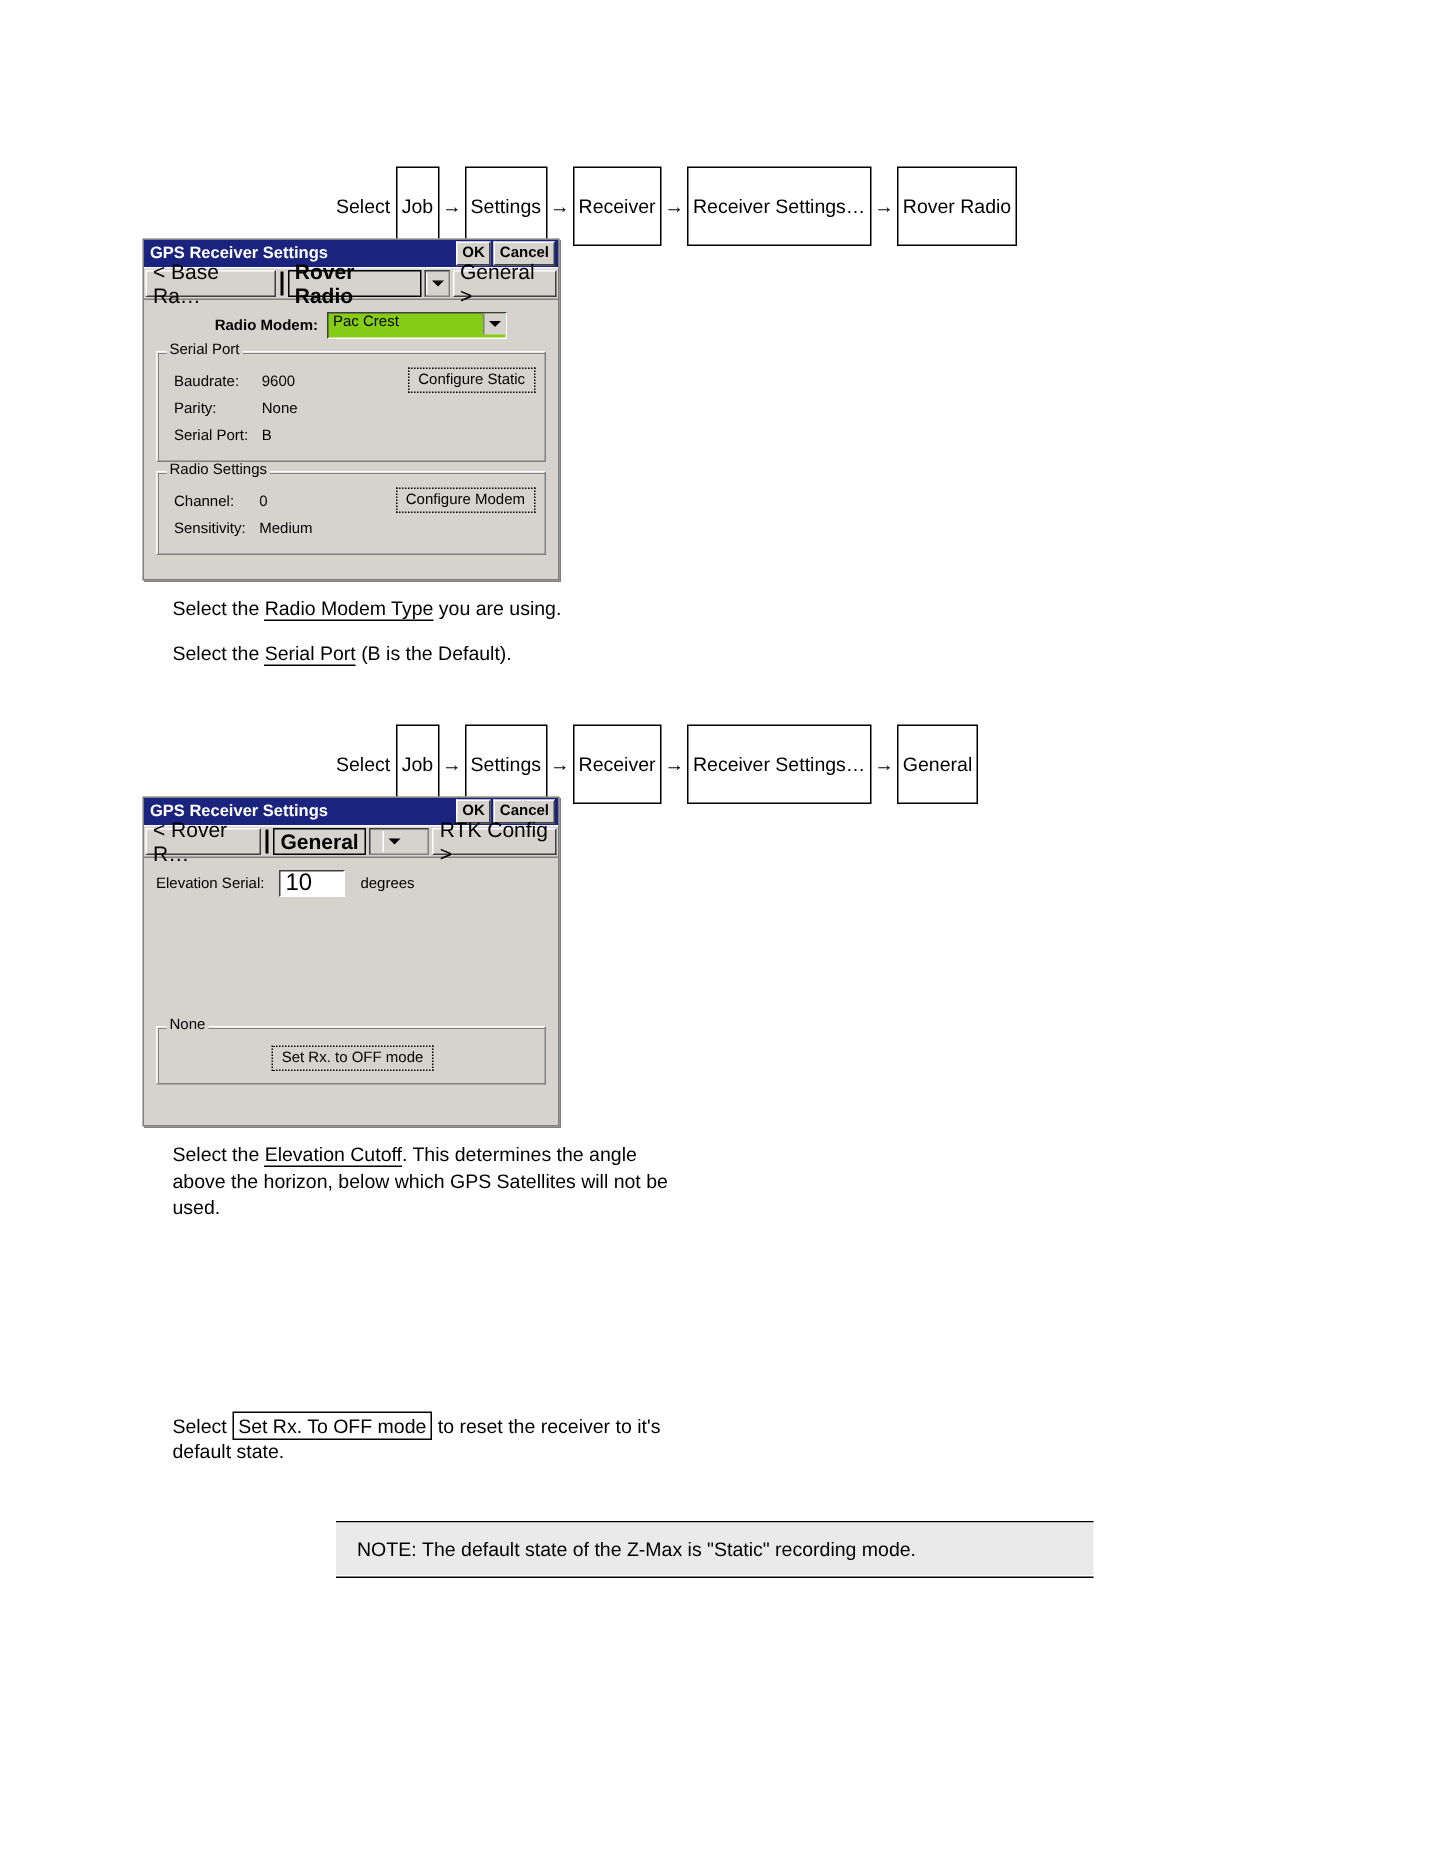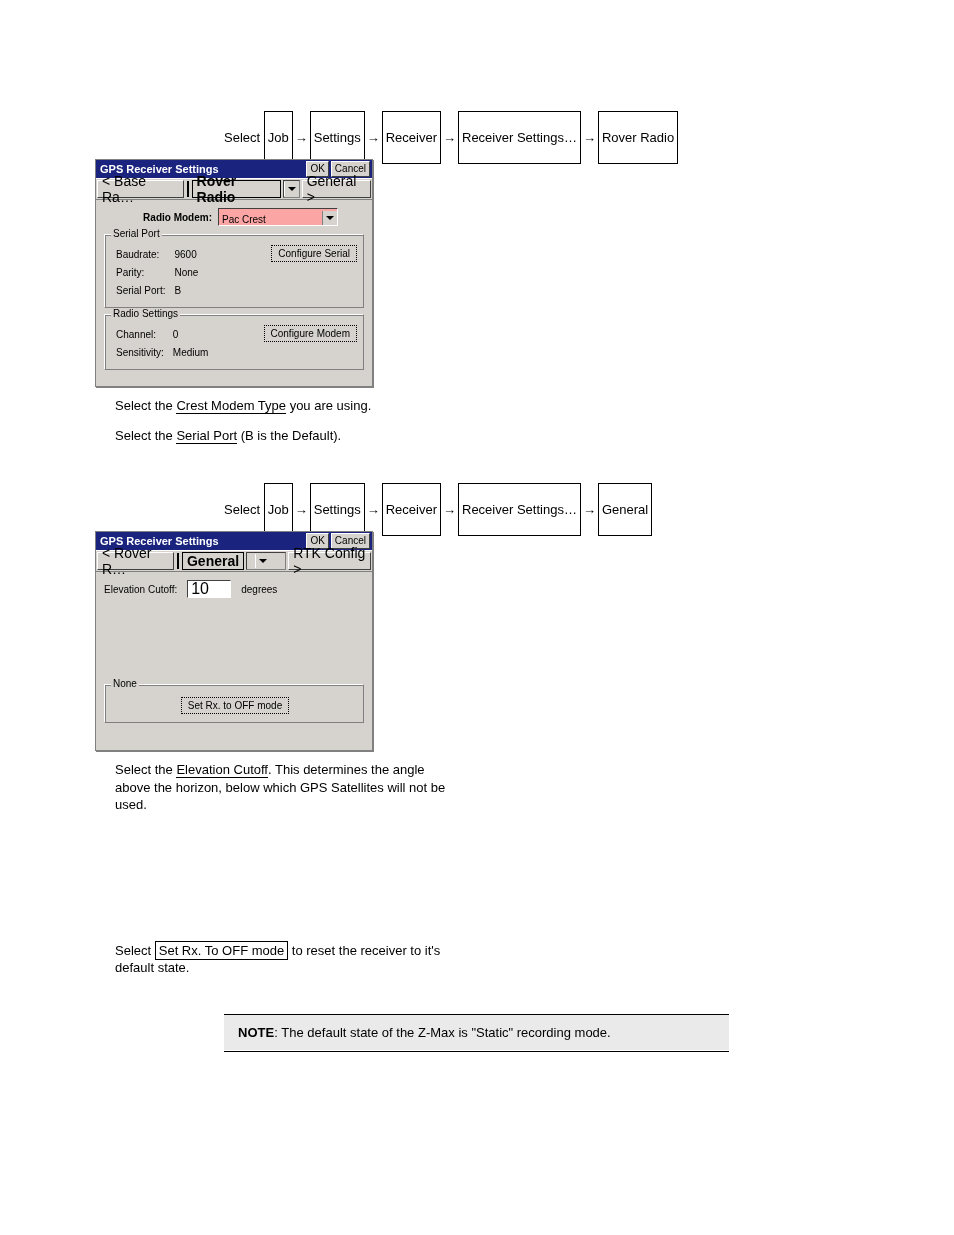--- a/index.html
+++ b/index.html
@@ -9,58 +9,58 @@
   .crumbs .box{border:1px solid #000;padding:18px 3px;}
   .crumbs .sep{margin:0 2px;}
   .row{display:flex;align-items:flex-start;flex-direction:column;}
   .win{
     width:276px; border:1px solid #808080; background:#d6d3ce; margin-bottom:6px;
     box-shadow:1px 1px 0 #808080;
   }
   .title{background:#1a237e;color:#fff;font-weight:bold;font-size:11px;
     display:flex;align-items:center;height:18px;padding:0 2px 0 4px;}
   .title .t{flex:1;}
-  .tbtn{background:#d6d3ce;color:#000;font-size:10px;font-weight:normal;
+  .tbtn{background:#d6d3ce;color:#000;font-size:10px;font-weight:bold;
     border:1px solid #fff;border-right-color:#404040;border-bottom-color:#404040;
     height:14px;line-height:12px;padding:0 3px;margin-left:2px;display:inline-flex;align-items:center;}
   .tabrow{display:flex;align-items:center;height:20px;border-top:1px solid #fff;
     border-bottom:1px solid #808080;font-size:14px;background:#d6d3ce;}
   .tabbtn{
     border:1px solid #fff;border-right-color:#404040;border-bottom-color:#404040;
     background:#d6d3ce;height:16px;padding:0 4px;display:flex;align-items:center;margin:0 1px;
   }
   .tabsel{border:1px solid #000;background:#d6d3ce;font-weight:bold;height:16px;
     padding:0 4px;display:flex;align-items:center;margin:0 1px;}
   .dd{border:1px solid #808080;border-top-color:#404040;border-left-color:#404040;
     background:#d6d3ce;height:16px;display:flex;align-items:center;margin:0 1px;}
   .dd .ddv{padding:0 4px;}
   .dd .ddarrow{width:14px;height:14px;border-left:1px solid #fff;display:flex;align-items:center;justify-content:center;}
   .dd .ddarrow:after{content:"";border-left:4px solid transparent;border-right:4px solid transparent;border-top:4px solid #000;}
   .body{padding:8px 8px 10px 8px;font-size:10px;}
   .lblrow{display:flex;align-items:center;margin-bottom:8px;}
   .lblrow .lab{font-weight:bold;width:108px;text-align:right;padding-right:6px;}
-  .sunken{background:#fca5a5;border:1px solid #404040;border-right-color:#fff;border-bottom-color:#fff;height:16px;display:flex;align-items:flex-end;}
+  .sunken{background:#84cc16;border:1px solid #404040;border-right-color:#fff;border-bottom-color:#fff;height:16px;display:flex;align-items:flex-start;}
   .sunken .val{padding:0 3px;flex:1;}
   .sunken .ddarrow{width:14px;height:14px;background:#d6d3ce;border-left:1px solid #808080;display:flex;align-items:center;justify-content:center;}
   .sunken .ddarrow:after{content:"";border-left:4px solid transparent;border-right:4px solid transparent;border-top:4px solid #000;}
   .fieldset{border:1px solid #808080;border-top-color:#fff;border-left-color:#fff;
     box-shadow:inset 1px 1px 0 #808080;position:relative;padding:10px 6px 6px 8px;margin-bottom:6px;}
   .fieldset .legend{position:absolute;top:-7px;left:6px;background:#d6d3ce;padding:0 2px;font-size:10px;}
   .kv{font-size:10px;line-height:14px;}
   .kv td.k{padding-right:6px;}
   .winbtn{border:1px dotted #000;background:#d6d3ce;font-size:10px;
     padding:2px 6px;display:inline-block;}
   .fieldset-flex{display:flex;justify-content:space-between;align-items:flex-start;}
   .side{margin-left:20px;font-size:13px;line-height:1.35em;}
   .side .u{border-bottom:1px solid #000;}
   .side p{margin:0 0 12px 0;}
   .notewrap{margin:24px 0 0 129px;width:505px;}
   .noteline{border-bottom:1px solid #000;height:1px;}
   .notebox{background:#eaeaea;padding:10px 14px;font-size:13px;}
-  .notebox b{font-weight:bold;}
+  .notebox b{font-weight:normal;}
   .input-sunken{background:#fff;border:1px solid #404040;border-right-color:#fff;border-bottom-color:#fff;
     width:36px;height:16px;font-size:16px;padding:0 3px;box-sizing:content-box;display:inline-flex;align-items:center;}
   .tabspace{flex:1;}
   .resetcenter{text-align:center;padding:2px 0;}
 </style>
 </head>
 <body>
 
 <div class="page">
 
@@ -111,21 +111,21 @@
               <tr>
                     <td class="k">Parity:</td>
                     <td>None</td>
                   </tr>
               <tr>
                     <td class="k">Serial Port:</td>
                     <td>B</td>
                   </tr>
             </tbody>
               </table>
-            <span class="winbtn">Configure Serial</span>
+            <span class="winbtn">Configure Static</span>
           </div>
         </div>
 
         <div class="fieldset">
           <div class="legend">Radio Settings</div>
           <div class="fieldset-flex">
             <table class="kv">
               <tbody>
                   <tr>
                     <td class="k">Channel:</td>
@@ -138,21 +138,21 @@
             </tbody>
               </table>
             <span class="winbtn">Configure Modem</span>
           </div>
         </div>
       </div>
     </div>
 
     <div class="side" style="padding-top:4px;">
       <p>
-        <span>Select the </span><span class="u">Crest Modem Type</span><span> you are using.</span>
+        <span>Select the </span><span class="u">Radio Modem Type</span><span> you are using.</span>
       </p>
       <p>
         <span>Select the </span><span class="u">Serial Port</span><span> (B is the Default).</span>
       </p>
     </div>
   </div>
 
   <div style="height:46px;"></div>
 
   <div class="crumbs">
@@ -175,21 +175,21 @@
         </div>
         <div class="dd" style="width:44px;">
           <span class="ddv"></span>
             <span class="ddarrow"></span>
         </div>
         <div class="tabspace"></div>
         <div class="tabbtn">RTK Config &gt;</div>
       </div>
       <div class="body" style="min-height:160px;position:relative;">
         <div style="display:flex;align-items:center;gap:10px;">
-          <span>Elevation Cutoff:</span>
+          <span>Elevation Serial:</span>
           <span class="input-sunken">10</span>
           <span>degrees</span>
         </div>
 
         <div style="height:86px;"></div>
 
         <div class="fieldset">
           <div class="legend">None</div>
           <div class="resetcenter">
             <span class="winbtn">Set Rx. to OFF mode</span>

